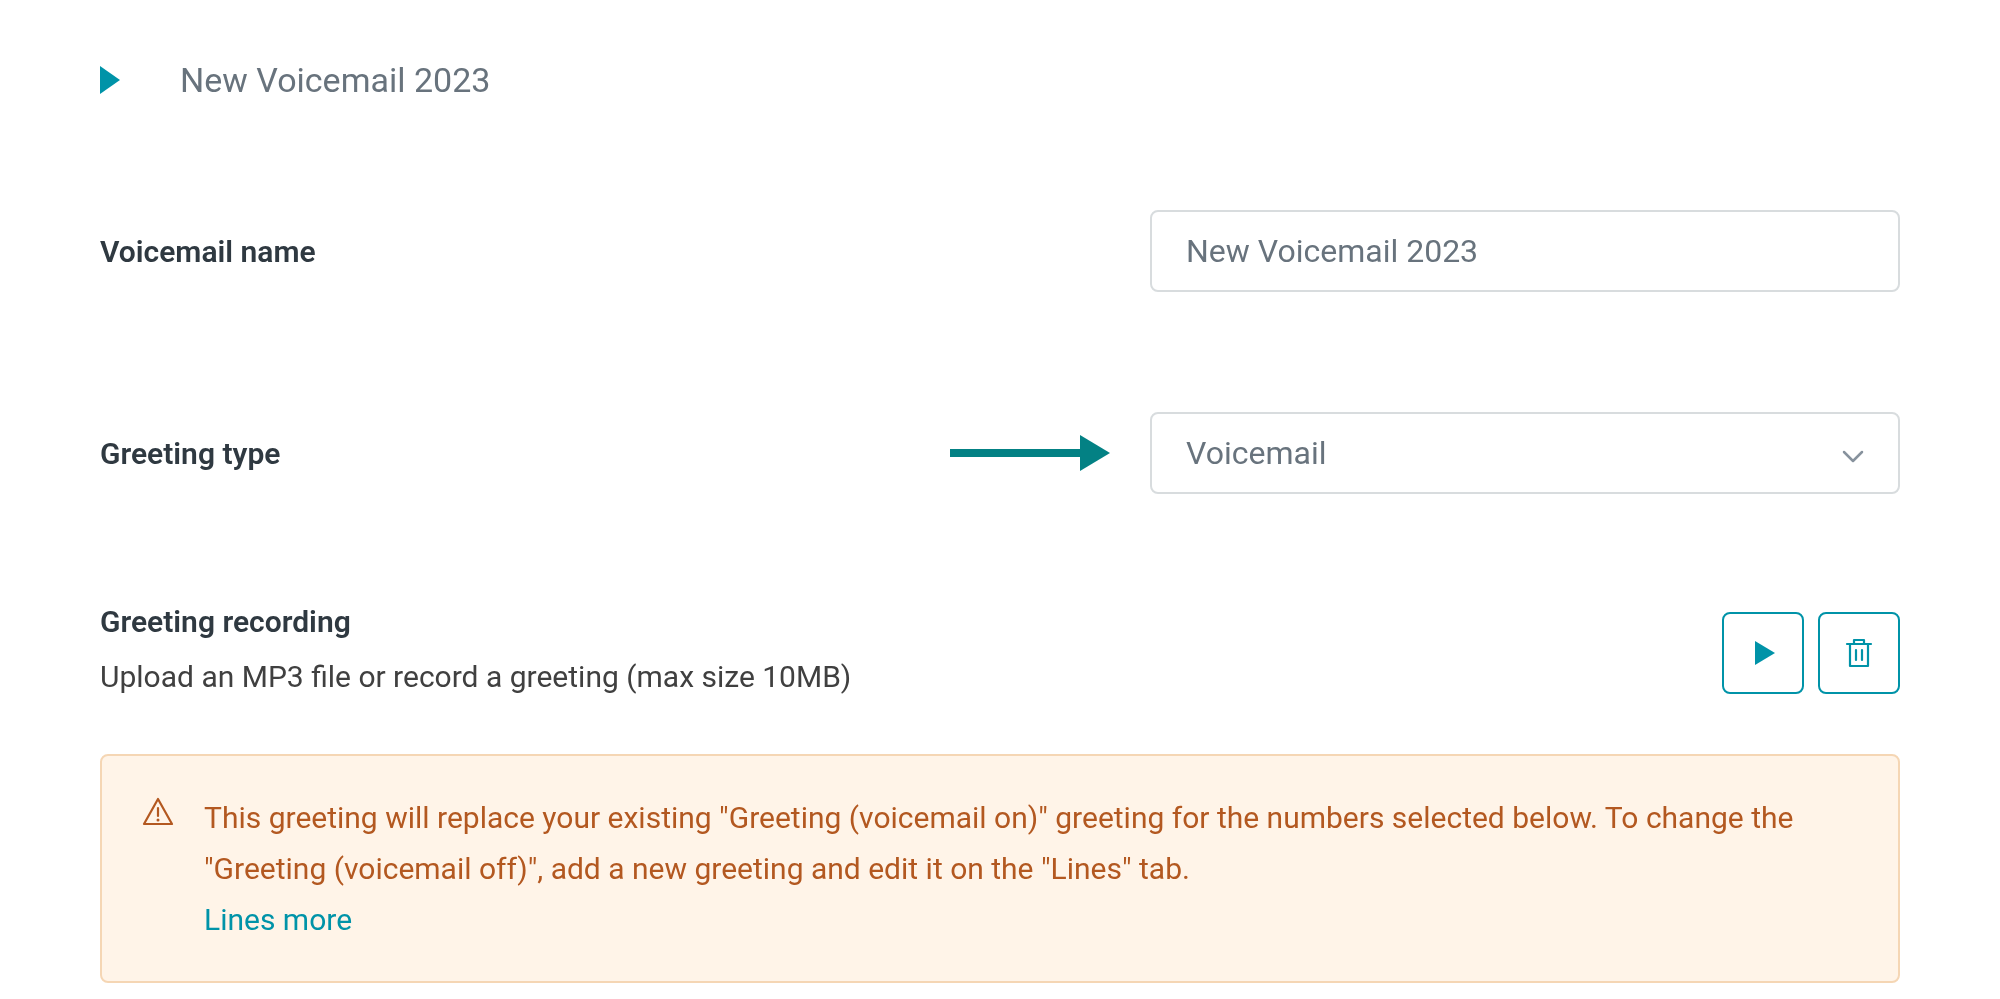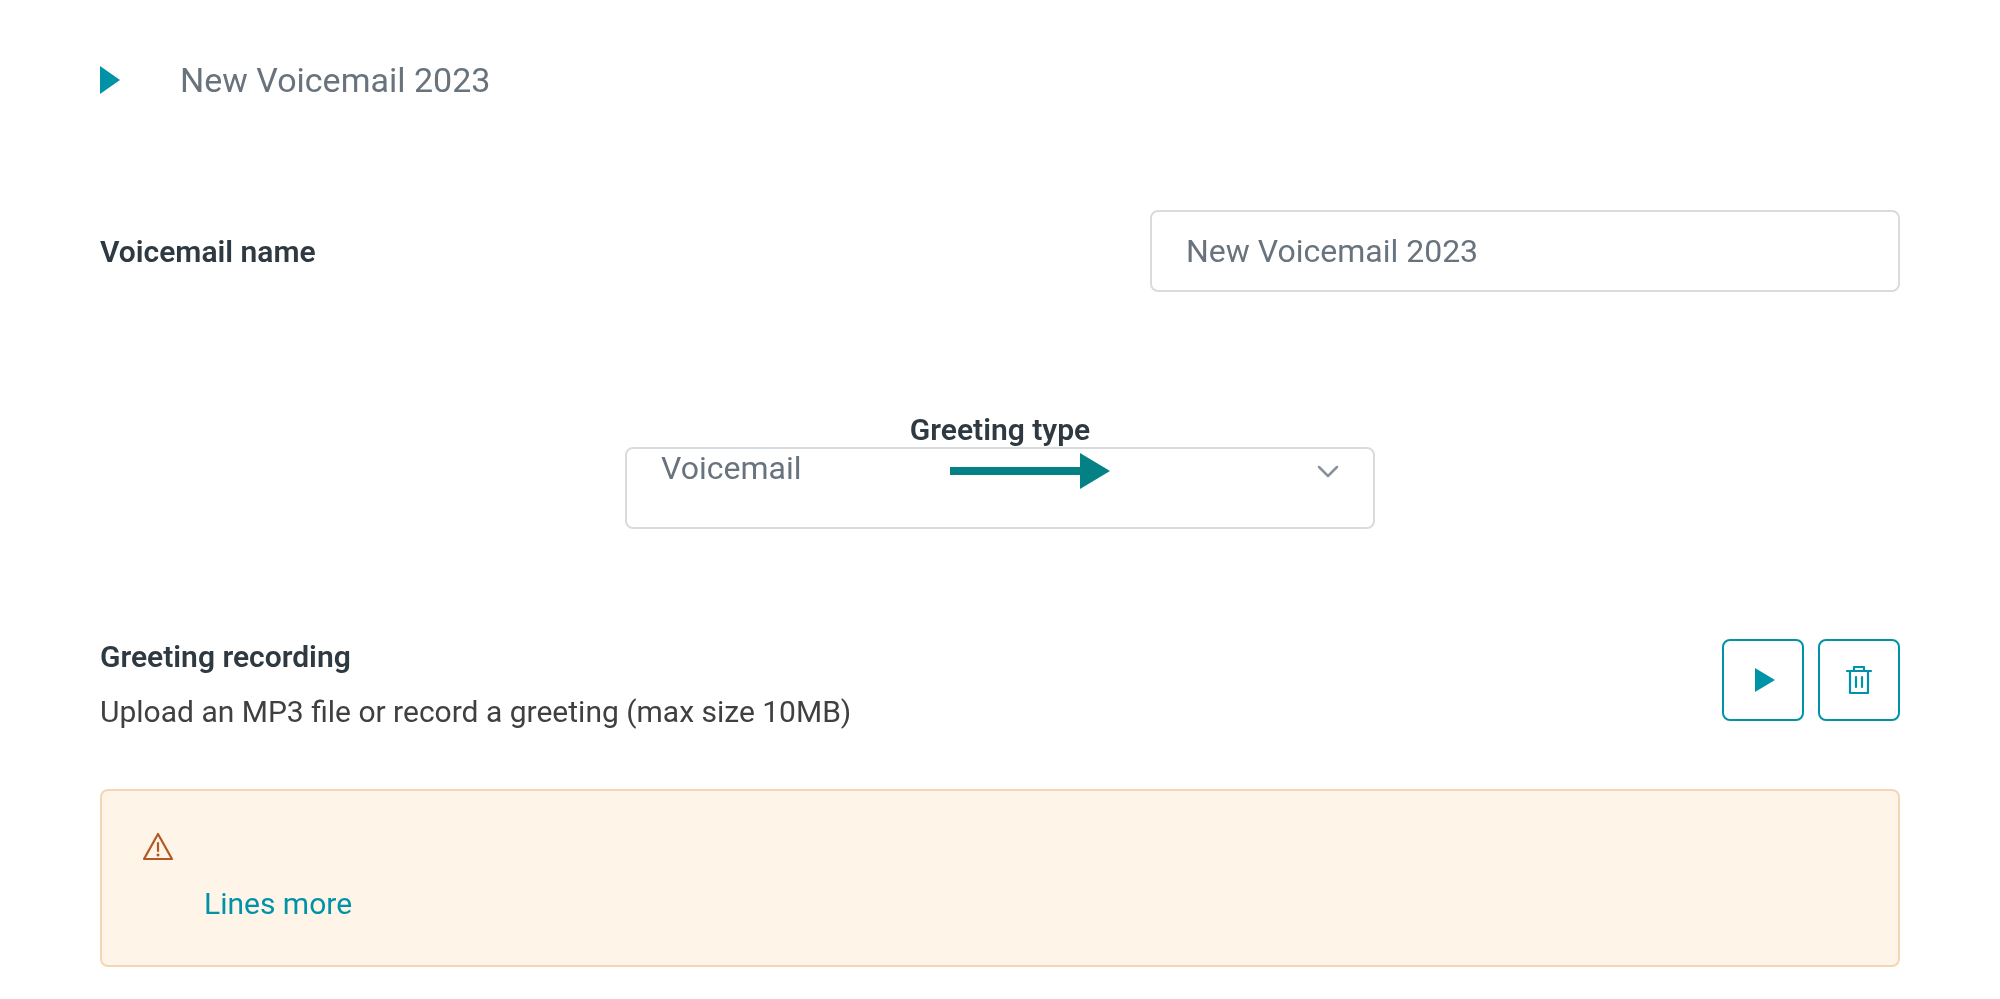--- a/index.html
+++ b/index.html
@@ -39,21 +39,20 @@
     }
     .form-row {
       display: flex;
       align-items: center;
       justify-content: space-between;
       margin-bottom: 120px;
       position: relative;
     }
     .form-row.type-row {
       margin-bottom: 110px;
-      flex-direction: column;
     }
     .field-label {
       font-size: 30px;
       font-weight: 600;
       color: #2f3941;
     }
     .field-input {
       width: 750px;
       height: 82px;
       border: 2px solid #d8dcde;
@@ -67,20 +66,21 @@
     .field-select {
       width: 750px;
       height: 82px;
       border: 2px solid #d8dcde;
       border-radius: 8px;
       padding: 0 34px;
       font-size: 32px;
       color: #68737d;
       font-family: inherit;
       display: flex;
+      align-items: center;
       justify-content: space-between;
       cursor: pointer;
       background: #ffffff;
     }
     .chevron-down {
       display: inline-block;
     }
     .arrow-pointer {
       position: absolute;
       right: 790px;
@@ -100,21 +100,21 @@
       border-top: 18px solid transparent;
       border-bottom: 18px solid transparent;
       border-left: 30px solid #038184;
     }
     .recording-section {
       margin-bottom: 60px;
     }
     .recording-header {
       display: flex;
       justify-content: space-between;
-      align-items: flex-start;
+      align-items: flex-end;
     }
     .recording-text {
       flex: 1;
     }
     .recording-label {
       font-size: 30px;
       font-weight: 600;
       color: #2f3941;
       margin-bottom: 20px;
     }
@@ -221,16 +221,17 @@
 
 <div class="alert-box">
   <div class="alert-icon">
     <svg width="32" height="32" viewBox="0 0 32 32">
       <path d="M16 3 L30 28 L2 28 Z" stroke="#b35820" stroke-width="2.2" fill="none" stroke-linejoin="round"></path>
       <line x1="16" y1="12" x2="16" y2="20" stroke="#b35820" stroke-width="2.2" stroke-linecap="round"></line>
       <circle cx="16" cy="24" r="1.5" fill="#b35820"></circle>
     </svg>
   </div>
   <div class="alert-text">
+    <span>This greeting will replace your existing "Greeting (voicemail on)" greeting for the numbers selected below. To change the "Greeting (voicemail off)", add a new greeting and edit it on the "Lines" tab.</span>
     <br>
     <a href="#" class="learn-more">Lines more</a>
   </div>
 </div>
 
 </body></html>

